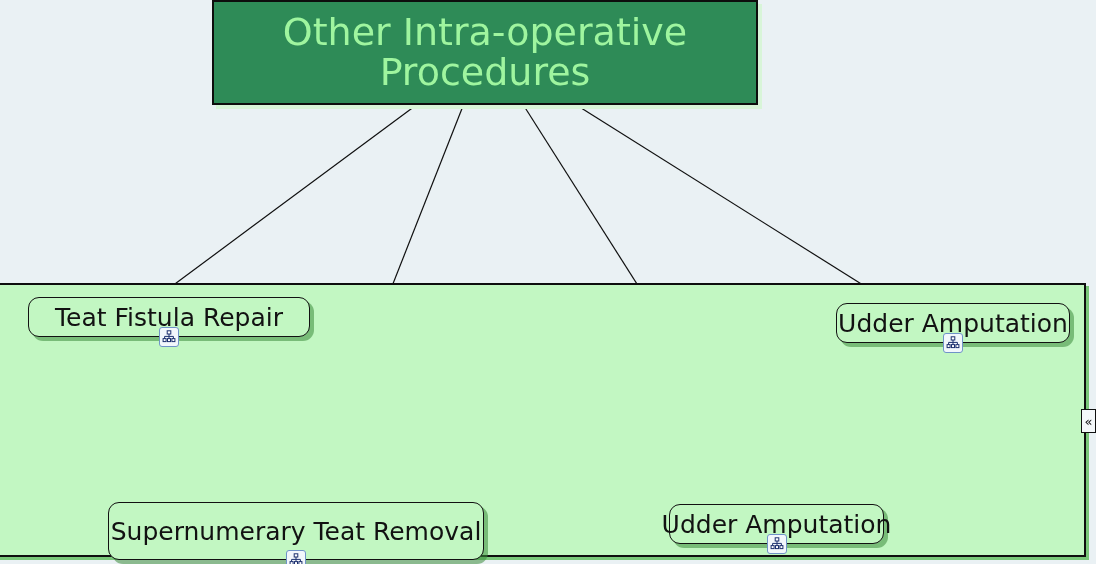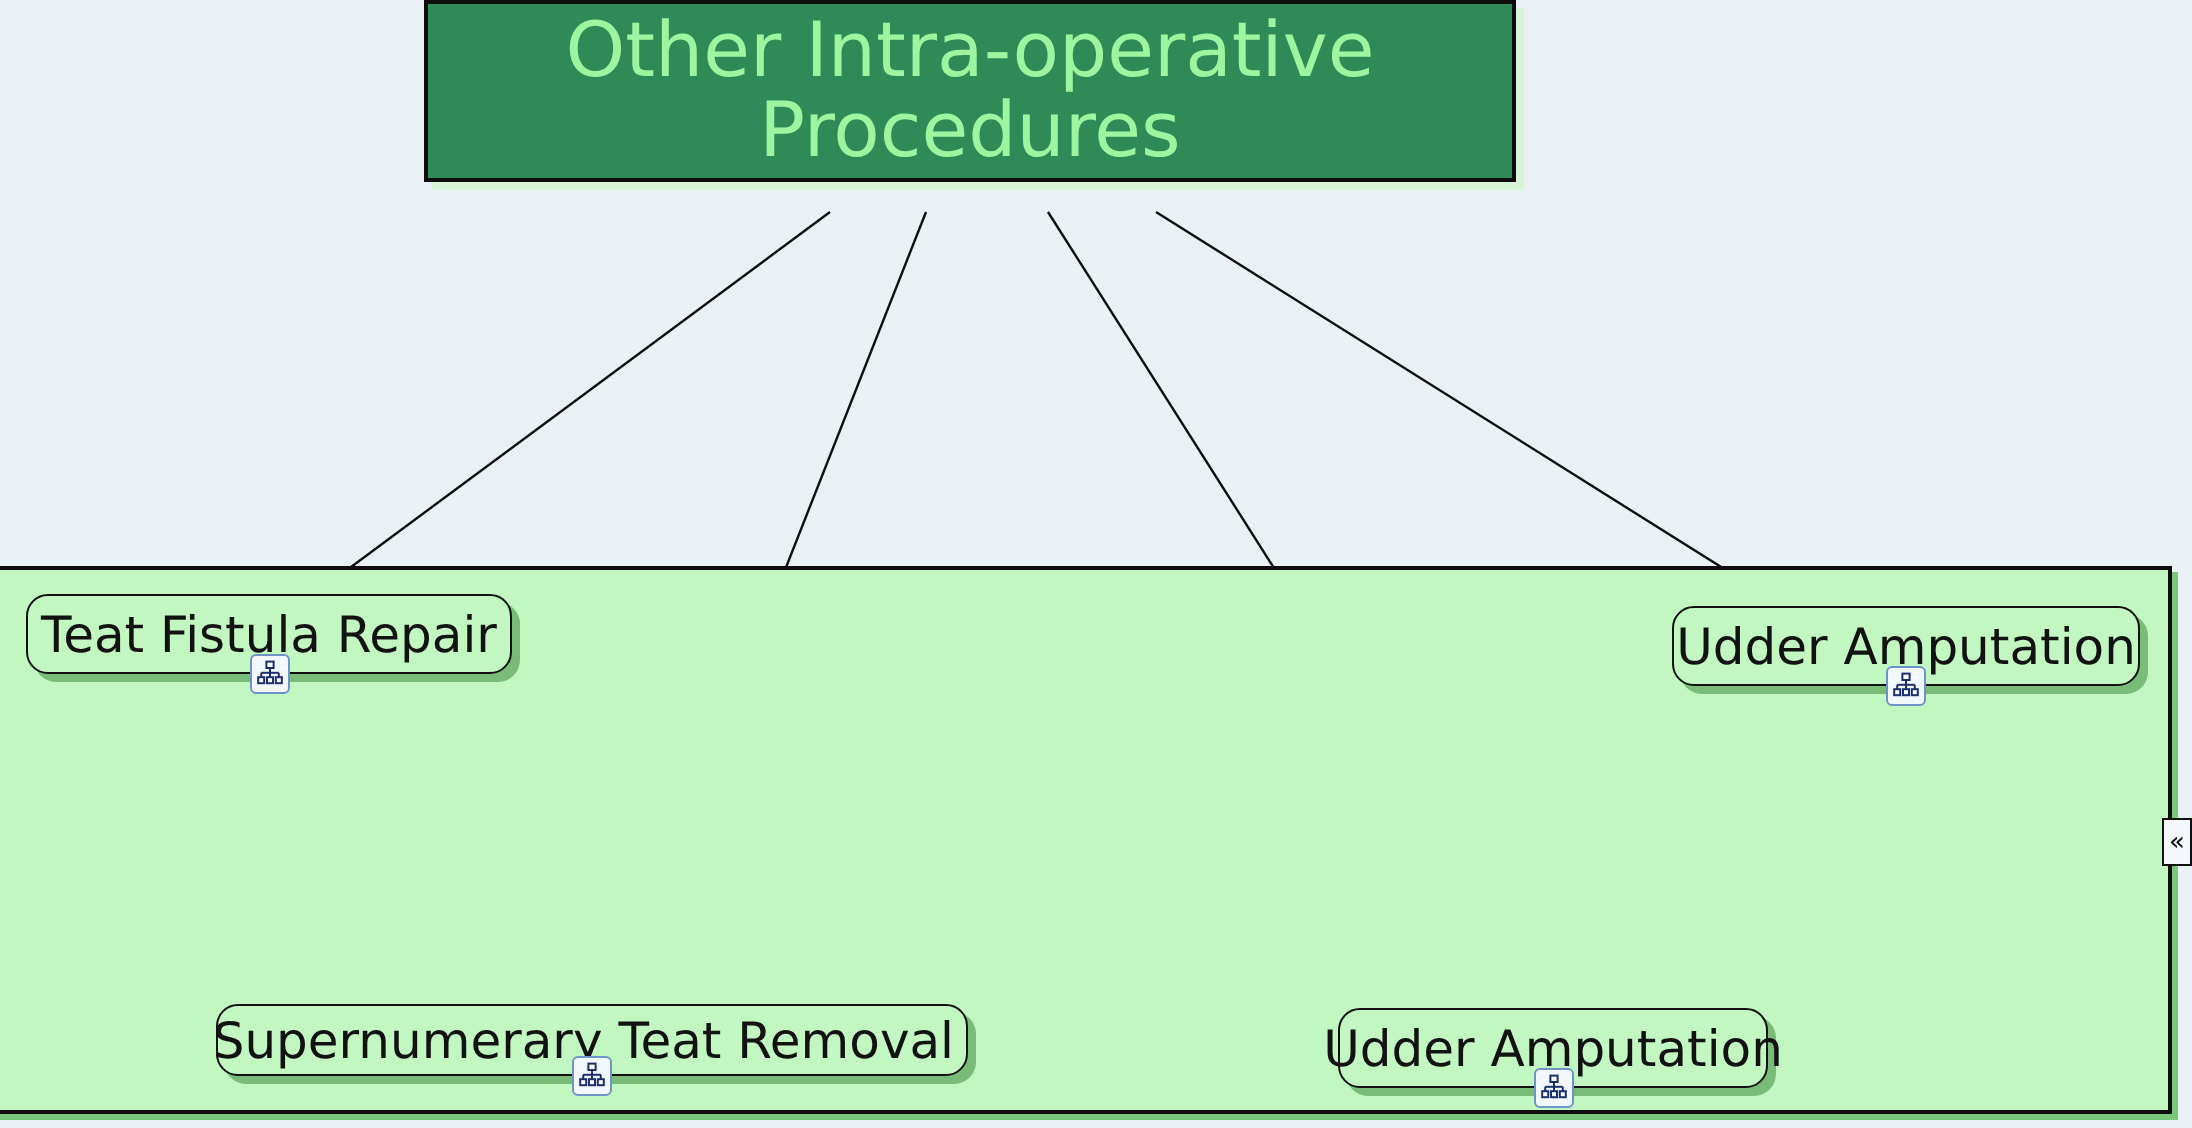--- a/index.html
+++ b/index.html
@@ -31,21 +31,21 @@
     z-index: 1;
     pointer-events: none;
   }
 
   
   .root-node {
     position: absolute;
     left: 212px;
     top: 0px;
     width: 546px;
-    height: 91px;
+    height: 105px;
     background: #2e8b57;
     border: 2px solid #0d0d0d;
     box-sizing: border-box;
     z-index: 4;
     display: flex;
     align-items: center;
     justify-content: center;
     box-shadow: 4px 4px 0 0 #d8f5d8;
   }
   .root-node .root-label {
@@ -125,23 +125,23 @@
     z-index: 7;
     display: flex;
     align-items: center;
     justify-content: center;
     font-size: 13px;
     color: #0b0b0b;
     line-height: 1;
   }
 
   
-  #node-teat-fistula-repair { left: 13px;  top: 297px; width: 243px; height: 40px; }
+  #node-teat-fistula-repair { left: 28px;  top: 297px; width: 282px; height: 40px; }
   #node-udder-amputation    { left: 836px; top: 303px; width: 234px; height: 40px; }
-  #node-supernumerary       { left: 108px; top: 502px; width: 376px; height: 36px; justify-content: flex-end; }
+  #node-supernumerary       { left: 108px; top: 502px; width: 376px; height: 58px; }
   #node-teat-amputation     { left: 669px; top: 504px; width: 215px; height: 40px; }
 </style>
 </head>
 <body>
 
 <div id="canvas">
 
   <svg id="edges" viewBox="0 0 1096 564" width="1096" height="564">
     <line x1="415" y1="106" x2="160" y2="295" stroke="#0f0f0f" stroke-width="1.2"></line>
     <line x1="463" y1="106" x2="307" y2="502" stroke="#0f0f0f" stroke-width="1.2"></line>

